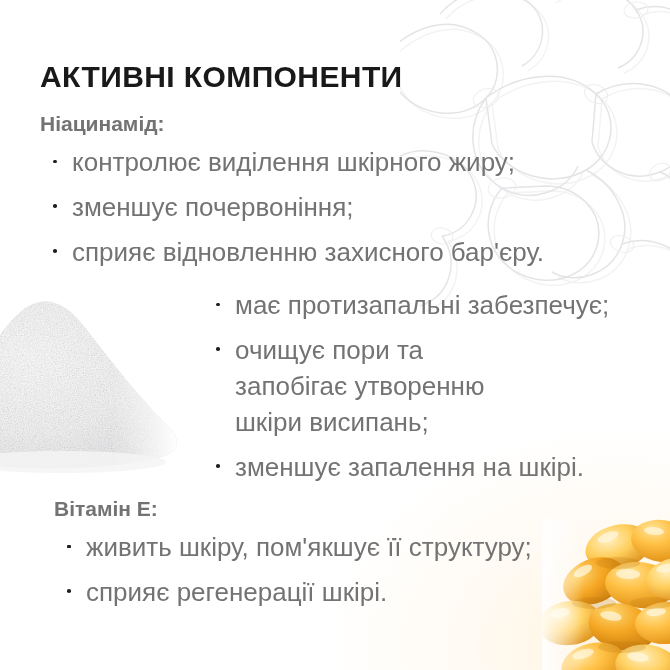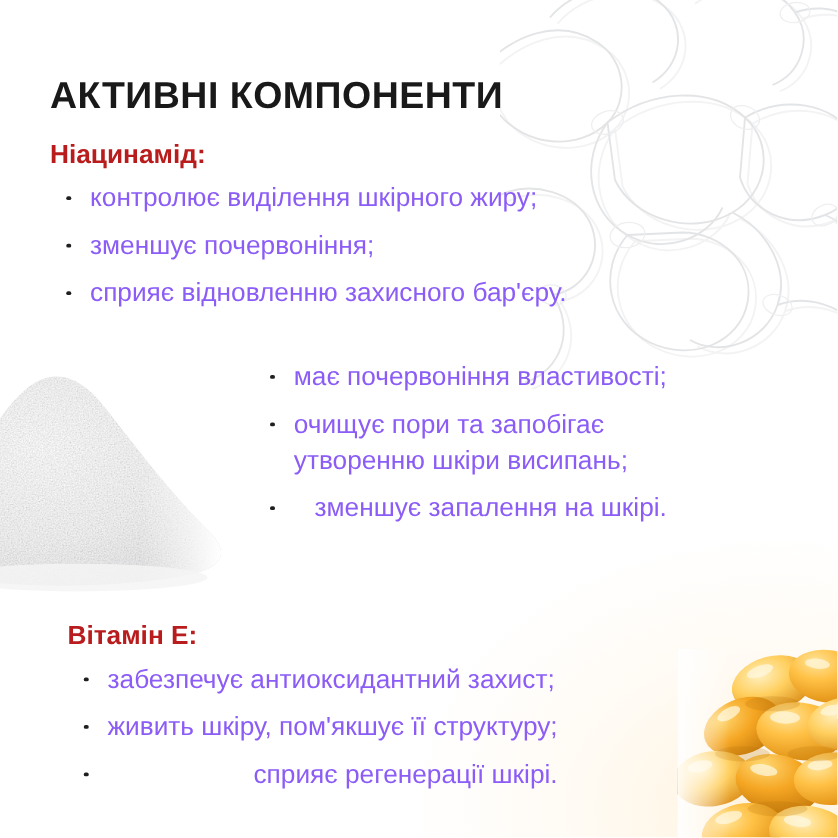--- a/index.html
+++ b/index.html
@@ -93,38 +93,38 @@
     color: #191919;
     white-space: nowrap;
   }
 
   .block {
     position: absolute;
   }
   .block-heading {
     font-size: 21px;
     font-weight: 700;
-    color: #b91c1c;
+    color: #737373;
     margin: 0 0 9px 0;
     white-space: nowrap;
   }
   .bullet-list {
     list-style: none;
     margin: 0;
     padding: 0;
   }
   .bullet-item {
     position: relative;
     padding-left: 32px;
     margin-bottom: 9px;
-    font-size: 21px;
+    font-size: 26px;
     line-height: 1.38;
-    color: #8b5cf6;
-  }
-  .bullet-item:last-child { margin-bottom: 0; text-align: right; }
+    color: #737373;
+  }
+  .bullet-item:last-child { margin-bottom: 0; }
   .bullet-dot {
     position: absolute;
     left: 13px;
     top: 0.56em;
     width: 3.6px;
     height: 3.6px;
     border-radius: 50%;
     background: #1f1f1f;
   }
 
@@ -296,39 +296,38 @@
           <span class="bullet-dot"></span>
           <span>сприяє відновленню захисного бар'єру.</span>
         </li>
       </ul>
     </section>
 
     <section class="block" id="block-salicylic">
       <ul class="bullet-list">
         <li class="bullet-item">
           <span class="bullet-dot"></span>
-          <span>має почервоніння властивості;</span>
+          <span>має протизапальні забезпечує;</span>
         </li>
         <li class="bullet-item" style="max-width:272px;">
           <span class="bullet-dot"></span>
           <span>очищує пори та запобігає утворенню шкіри висипань;</span>
         </li>
         <li class="bullet-item">
           <span class="bullet-dot"></span>
           <span>зменшує запалення на шкірі.</span>
         </li>
       </ul>
     </section>
 
     <section class="block" id="block-vitamin-e">
       <h2 class="block-heading">Вітамін Е:</h2>
       <ul class="bullet-list">
         <li class="bullet-item">
           <span class="bullet-dot"></span>
-          <span>забезпечує антиоксидантний захист;</span>
         </li>
         <li class="bullet-item">
           <span class="bullet-dot"></span>
           <span>живить шкіру, пом'якшує її структуру;</span>
         </li>
         <li class="bullet-item">
           <span class="bullet-dot"></span>
           <span>сприяє регенерації шкірі.</span>
         </li>
       </ul>

